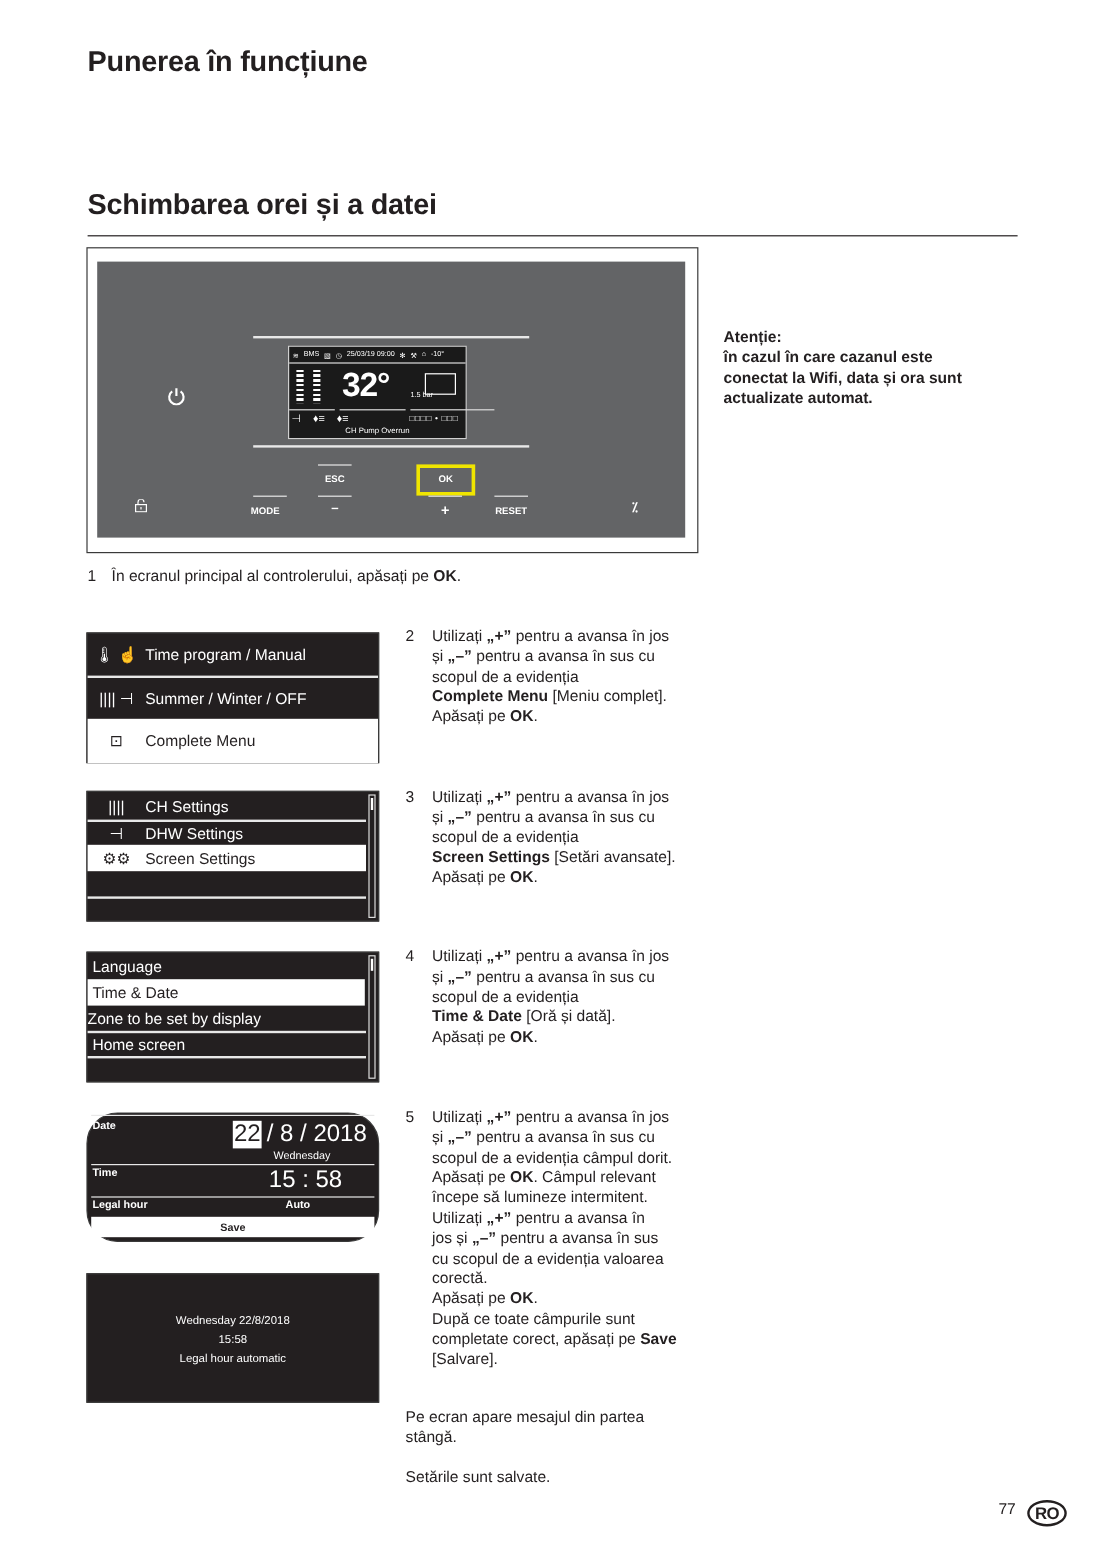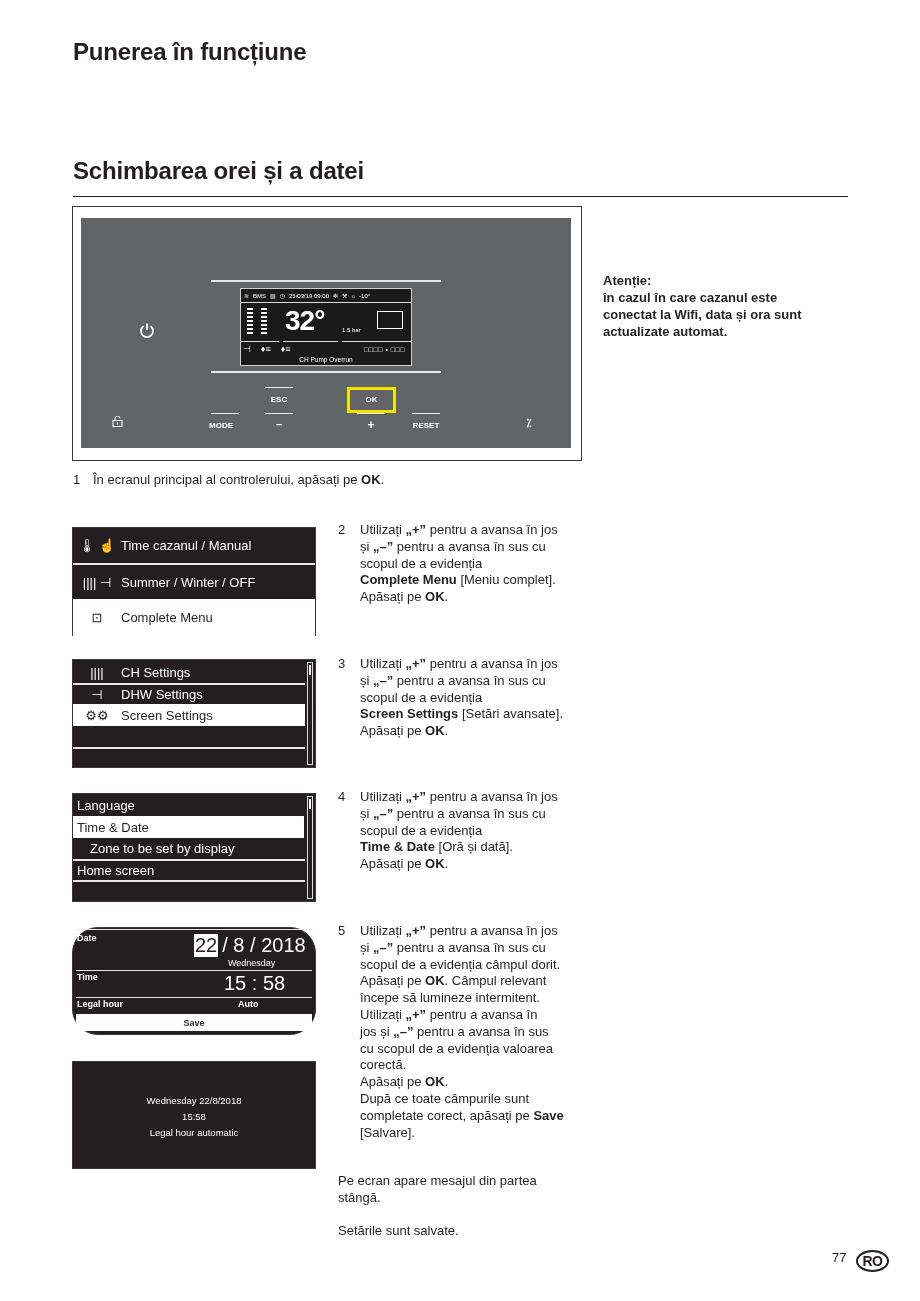--- a/index.html
+++ b/index.html
@@ -8,21 +8,21 @@
   .abs { position: absolute; }
 
   .h1 { left: 73px; top: 38px; font-size: 24px; font-weight: bold; letter-spacing: -0.2px; }
   .h2 { left: 73px; top: 157px; font-size: 24px; font-weight: bold; letter-spacing: -0.2px; }
   .rule { left: 73px; top: 196px; width: 775px; height: 1px; background: #231f20; }
 
   
   .fig-frame { left: 72px; top: 206px; width: 510px; height: 255px; border: 1px solid #3a3a3a; background: #fff; }
   .panel { left: 81px; top: 218px; width: 490px; height: 230px; background: #636466; }
   .hline { position: absolute; height: 2px; background: #e8e8e8; }
-  .lcd { position: absolute; left: 159px; top: 70px; width: 172px; height: 78px; background: #1a1a1a; border: 1px solid #d0d0d0; color: #fff; }
+  .lcd { position: absolute; left: 159px; top: 70px; width: 149px; height: 78px; background: #1a1a1a; border: 1px solid #d0d0d0; color: #fff; }
   .lcd .status { position: absolute; left: 0; top: 0; width: 100%; height: 14px; border-bottom: 1px solid #ddd; font-size: 6px; display: flex; align-items: center; gap: 4px; padding-left: 3px; white-space: nowrap; }
   .lcd .temp { position: absolute; left: 44px; top: 16px; font-size: 28px; font-weight: bold; letter-spacing: -1px; }
   .lcd .bar { position: absolute; left: 101px; top: 38px; font-size: 6px; }
   .lcd .pump { position: absolute; left: 0; bottom: 2px; width: 100%; text-align: center; font-size: 6.5px; }
   .lcd .seg { position: absolute; height: 1px; background: #ddd; top: 52px; }
   .lcd .rad { position: absolute; width: 6px; top: 19px; height: 28px; background: repeating-linear-gradient(#fff 0 2px, #1a1a1a 2px 4px); }
   .lcd .icons2 { position: absolute; left: 2px; top: 55px; font-size: 9px; display: flex; gap: 10px; }
   .lcd .digits { position: absolute; right: 6px; top: 57px; font-size: 7px; letter-spacing: 0.5px; }
   .lcd .pumpicon { position: absolute; right: 8px; top: 22px; width: 26px; height: 18px; border: 1px solid #fff; }
 
@@ -131,21 +131,21 @@
   <div>în cazul în care cazanul este conectat la Wifi, data și ora sunt actualizate automat.</div>
 </div>
 
 <div class="abs step1">
   <span class="n">1</span><span>În ecranul principal al controlerului, apăsați pe </span><b>OK</b><span>.</span>
 </div>
 
 <div class="disp" style="top:527px; height:109px;">
   <div class="menu-row" style="top:0; height:35px;">
     <span class="mi">🌡 ☝</span>
-    <span>Time cazanul / Manual</span>
+    <span>Time program / Manual</span>
   </div>
   <div class="menu-sep" style="left:0; width:100%; top:35px;"></div>
   <div class="menu-row" style="top:37px; height:34px;">
     <span class="mi">|||| ⊣</span>
     <span>Summer / Winter / OFF</span>
   </div>
   <div class="menu-row sel" style="top:71px; height:37px;">
     <span class="mi">⊡</span>
     <span>Complete Menu</span>
   </div>
@@ -171,21 +171,21 @@
     </div>
 </div>
 
 <div class="disp" style="top:793px; height:109px;">
   <div class="menu-row" style="top:1px; height:21px; padding-left:4px;">
     <span>Language</span>
   </div>
   <div class="menu-row sel" style="top:22px; height:22px; width:231px; padding-left:4px;">
     <span>Time &amp; Date</span>
   </div>
-  <div class="menu-row" style="top:44px; height:21px; padding-left:17px;">
+  <div class="menu-row" style="top:44px; height:21px; padding-left:0;">
     <span>Zone to be set by display</span>
   </div>
   <div class="menu-sep" style="left:0; width:232px; top:65px;"></div>
   <div class="menu-row" style="top:66px; height:20px; padding-left:4px;">
     <span>Home screen</span>
   </div>
   <div class="menu-sep" style="left:0; width:232px; top:86px;"></div>
   <div class="scroll" style="height:103px;">
       <div class="thumb"></div>
     </div>

